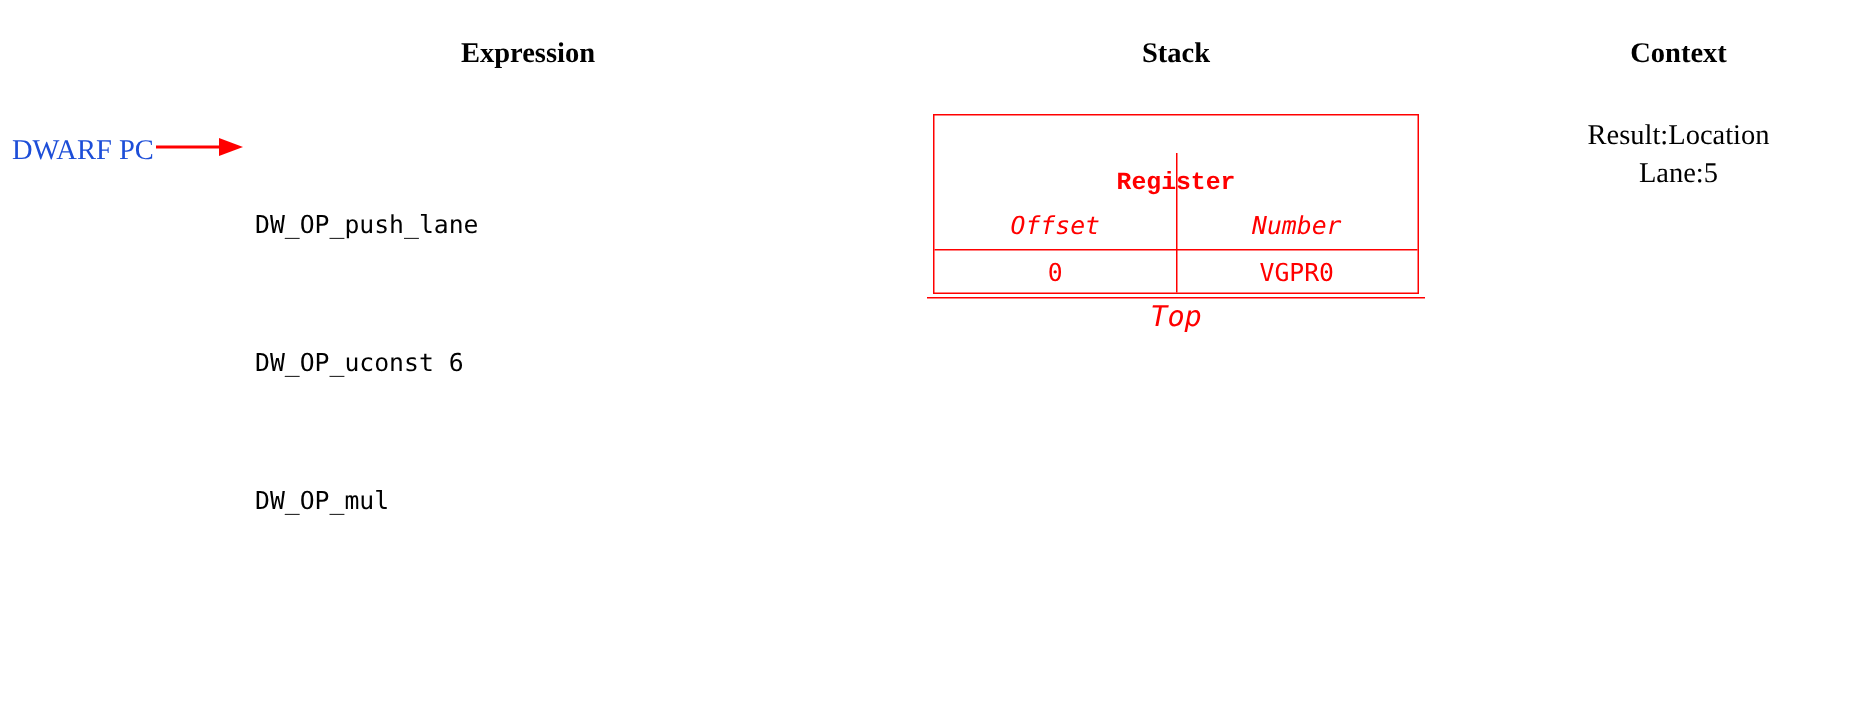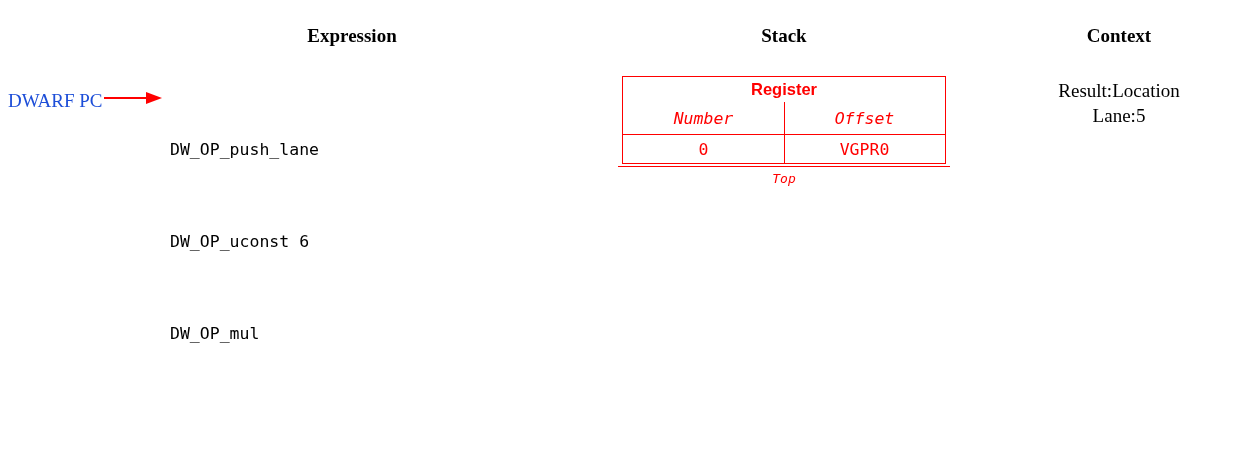--- a/index.html
+++ b/index.html
@@ -74,27 +74,28 @@
     width: 324px;
   }
   #stack-entry {
     border: 1.6px solid #ff0000;
     box-sizing: border-box;
     width: 324px;
     position: relative;
     background: #ffffff;
   }
   #stack-entry .entry-title {
-    font-family: Liberation Sans, sans-serif;
+    font-family: Liberation Mono, monospace;
     font-weight: bold;
     font-size: 16.5px;
     color: #ff0000;
     text-align: center;
     line-height: 25px;
     height: 25px;
+    margin-top: 32px;
   }
   #stack-entry .sub-head-row,
   #stack-entry .value-row {
     display: flex;
     width: 100%;
   }
   #stack-entry .sub-head-row { height: 32px; }
   #stack-entry .value-row {
     height: 28px;
     border-top: 1.6px solid #ff0000;
@@ -122,21 +123,21 @@
   #stack-top-rule {
     width: 332px;
     margin-left: -4px;
     margin-top: 2px;
     border-top: 1.6px solid #ff0000;
     height: 0;
   }
   #stack-top-label {
     font-family: "DejaVu Sans Mono", "Liberation Mono", monospace;
     font-style: italic;
-    font-size: 13px;
+    font-size: 19px;
     color: #ff0000;
     text-align: center;
     width: 324px;
     line-height: 22px;
     padding-top: 1px;
   }
 
   
   #context-area {
     position: absolute;
@@ -187,22 +188,22 @@
   
   
 </div>
 
 <div id="stack-area">
 
   <div id="stack-entry">
     <div class="entry-title">Register</div>
 
     <div class="sub-head-row">
+      <div class="cell italic">Offset</div>
       <div class="cell italic">Number</div>
-      <div class="cell italic">Offset</div>
     </div>
 
     <div class="value-row">
       <div class="cell">0</div>
       <div class="cell">VGPR0</div>
     </div>
 
     <div class="col-divider"></div>
   </div>
 

